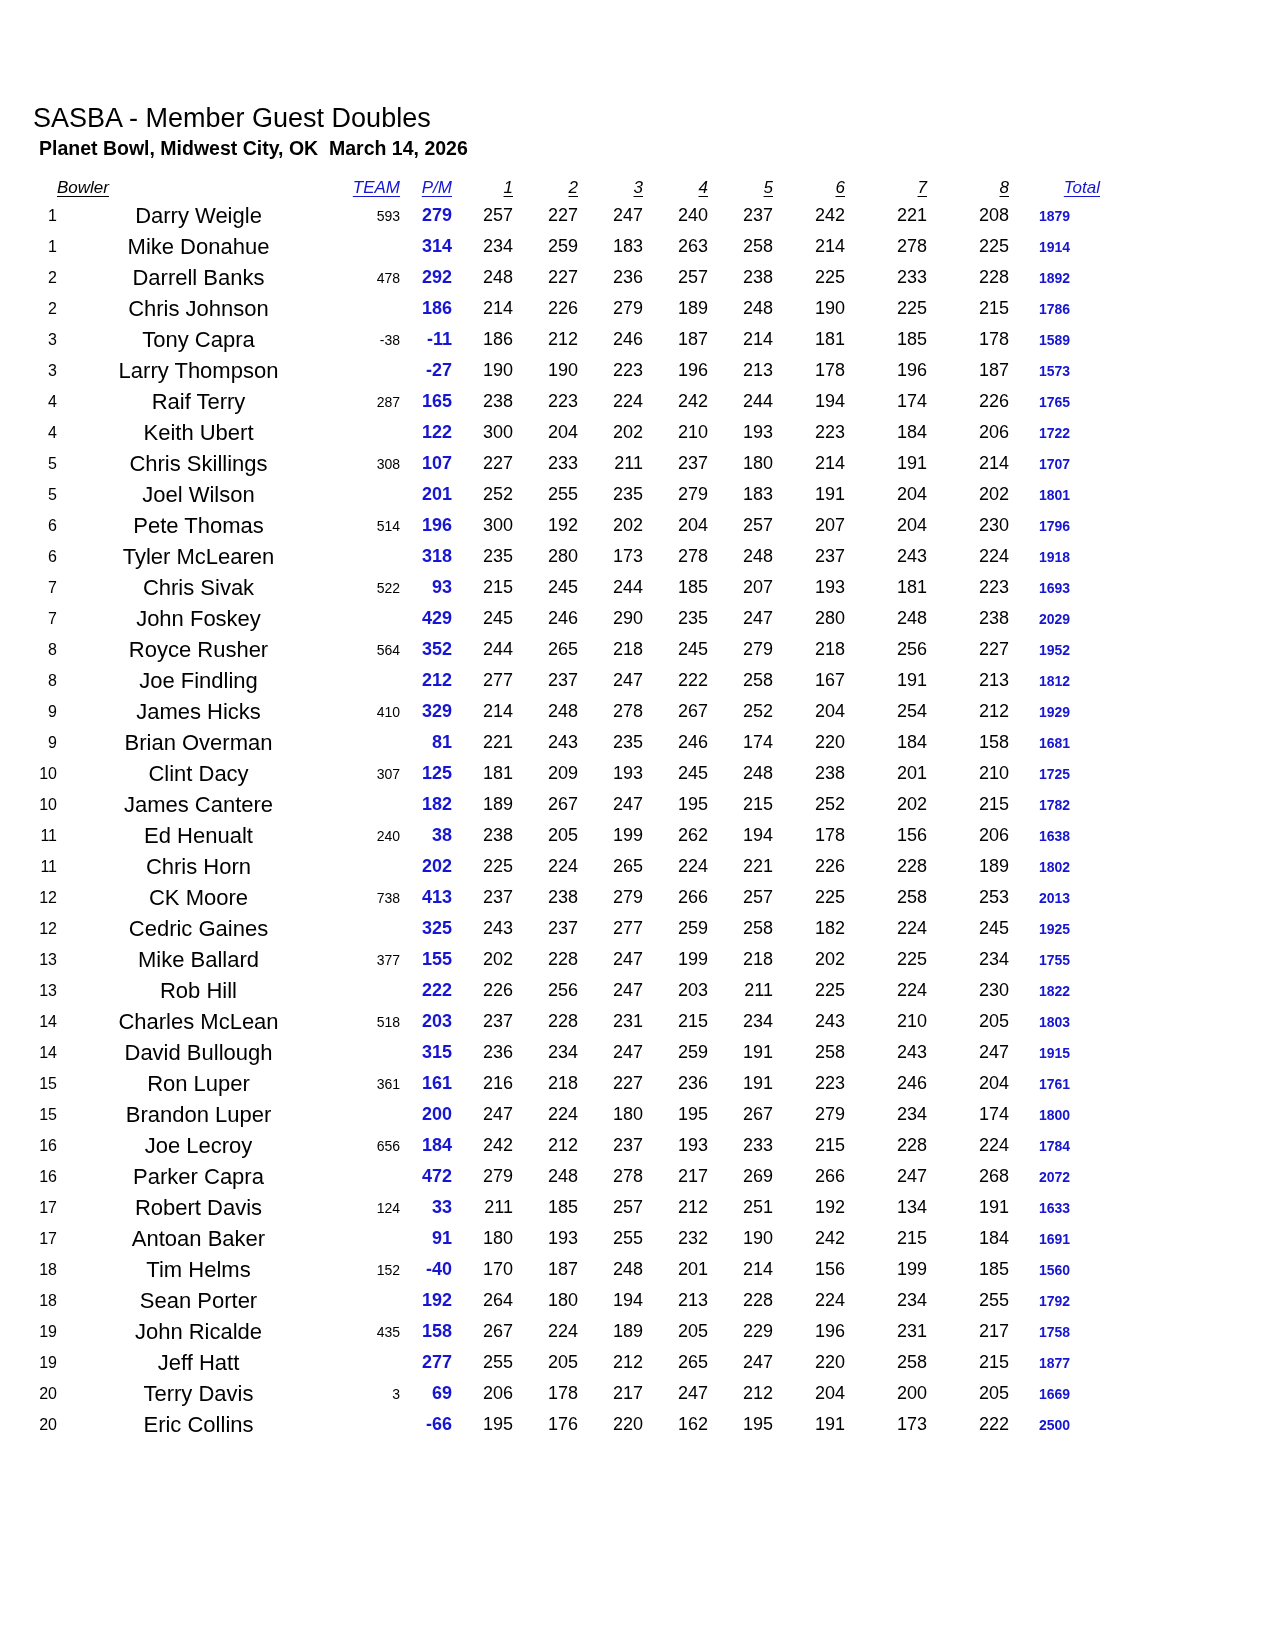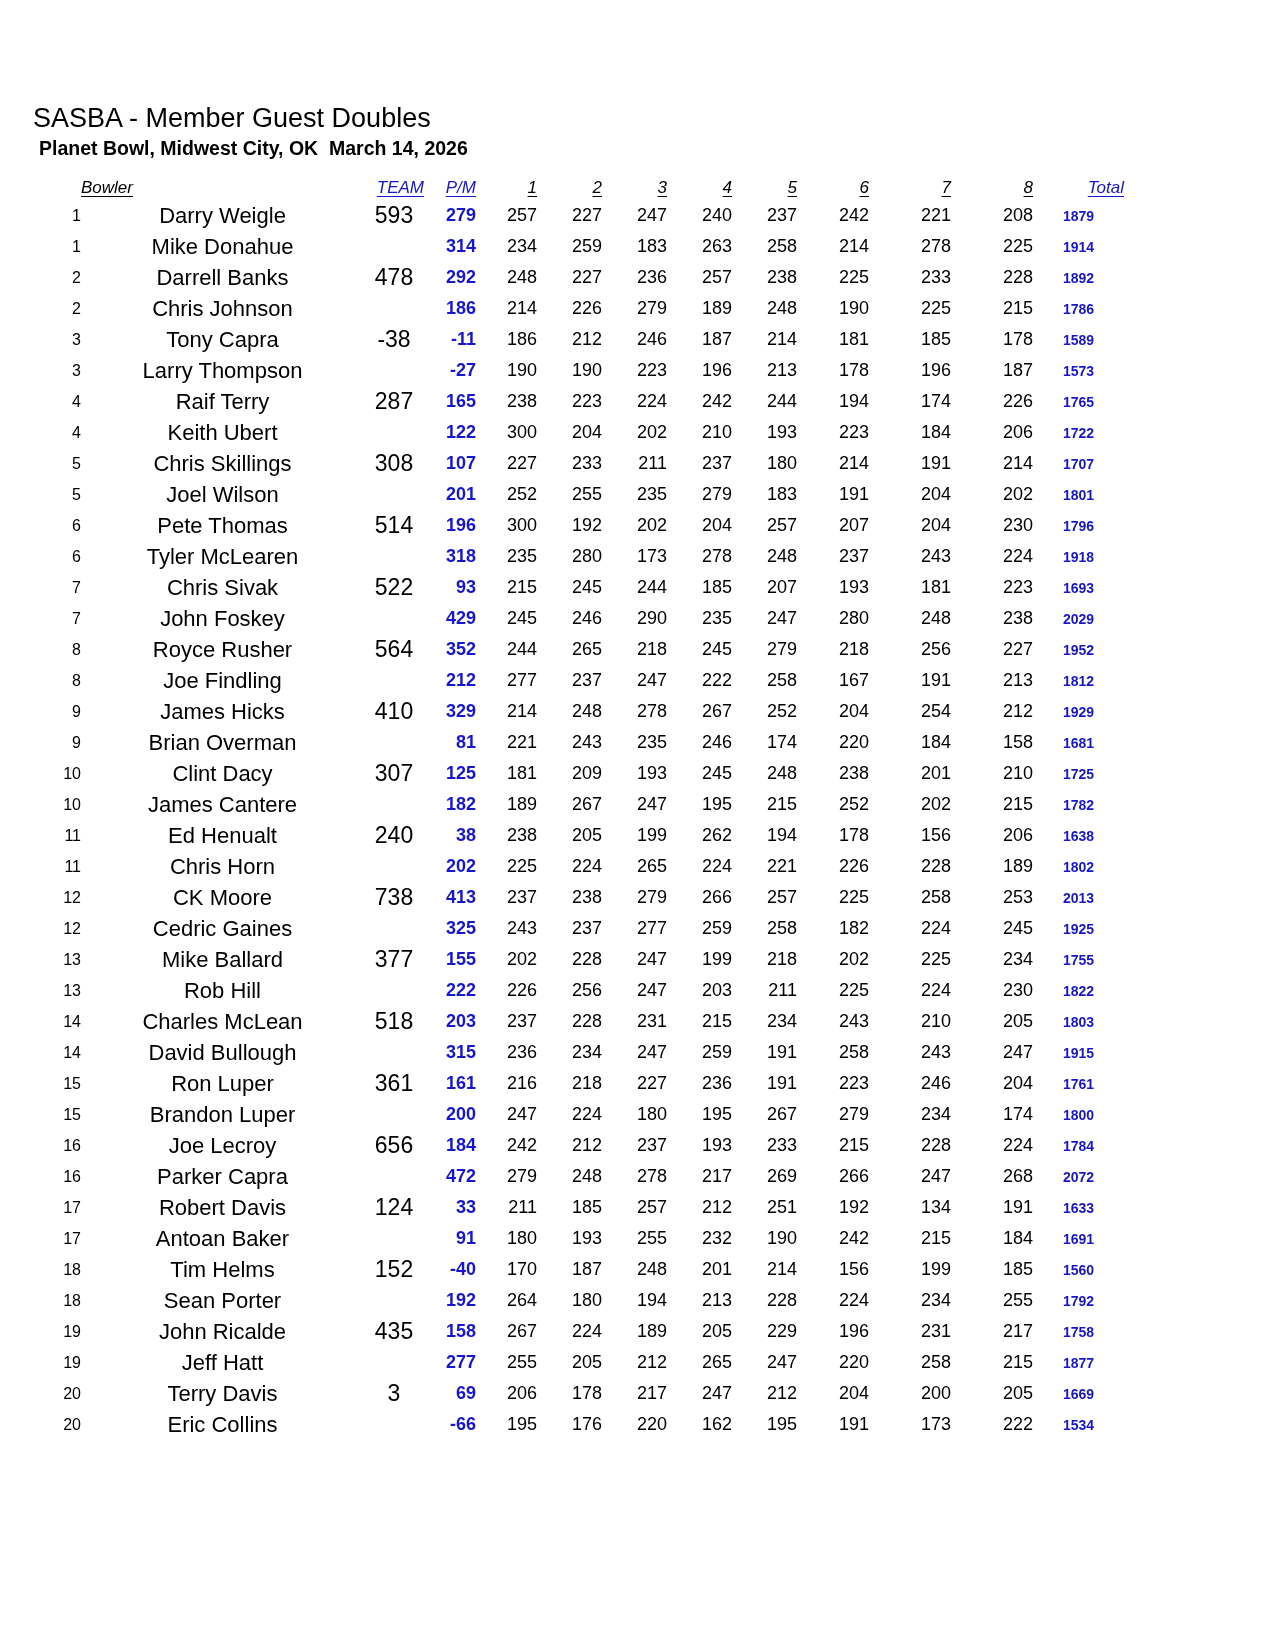--- a/index.html
+++ b/index.html
@@ -34,21 +34,20 @@
     color: #000000;
     white-space: nowrap;
   }
   table.score-table {
     position: absolute;
     left: 0;
     top: 170px;
     width: 1100px;
     border-collapse: collapse;
     table-layout: fixed;
-    margin-left: 24px;
   }
   table.score-table th, table.score-table td {
     padding: 0;
     white-space: nowrap;
     overflow: visible;
     vertical-align: middle;
   }
   tr.head-row { height: 30px; }
   tr.head-row th {
     font-size: 17px;
@@ -76,22 +75,22 @@
     font-size: 16px;
     color: #000000;
   }
   td.c-name {
     text-align: center;
     padding-left: 10px;
     font-size: 22px;
     color: #000000;
   }
   td.c-team {
-    text-align: center;
-    font-size: 23px;
+    text-align: right;
+    font-size: 14px;
     color: #000000;
   }
   td.c-pm {
     text-align: right;
     padding-right: 4px;
     font-size: 18px;
     font-weight: bold;
     color: var(--accent);
   }
   td.c-game {
@@ -742,18 +741,18 @@
           <td class="c-team"></td>
           <td class="c-pm">-66</td>
           <td class="c-game">195</td>
           <td class="c-game">176</td>
           <td class="c-game">220</td>
           <td class="c-game">162</td>
           <td class="c-game">195</td>
           <td class="c-game">191</td>
           <td class="c-game">173</td>
           <td class="c-game">222</td>
-          <td class="c-total">1534</td>
+          <td class="c-total">2500</td>
         </tr>
       </tbody>
   </table>
 
 </div>
 
 </body></html>

